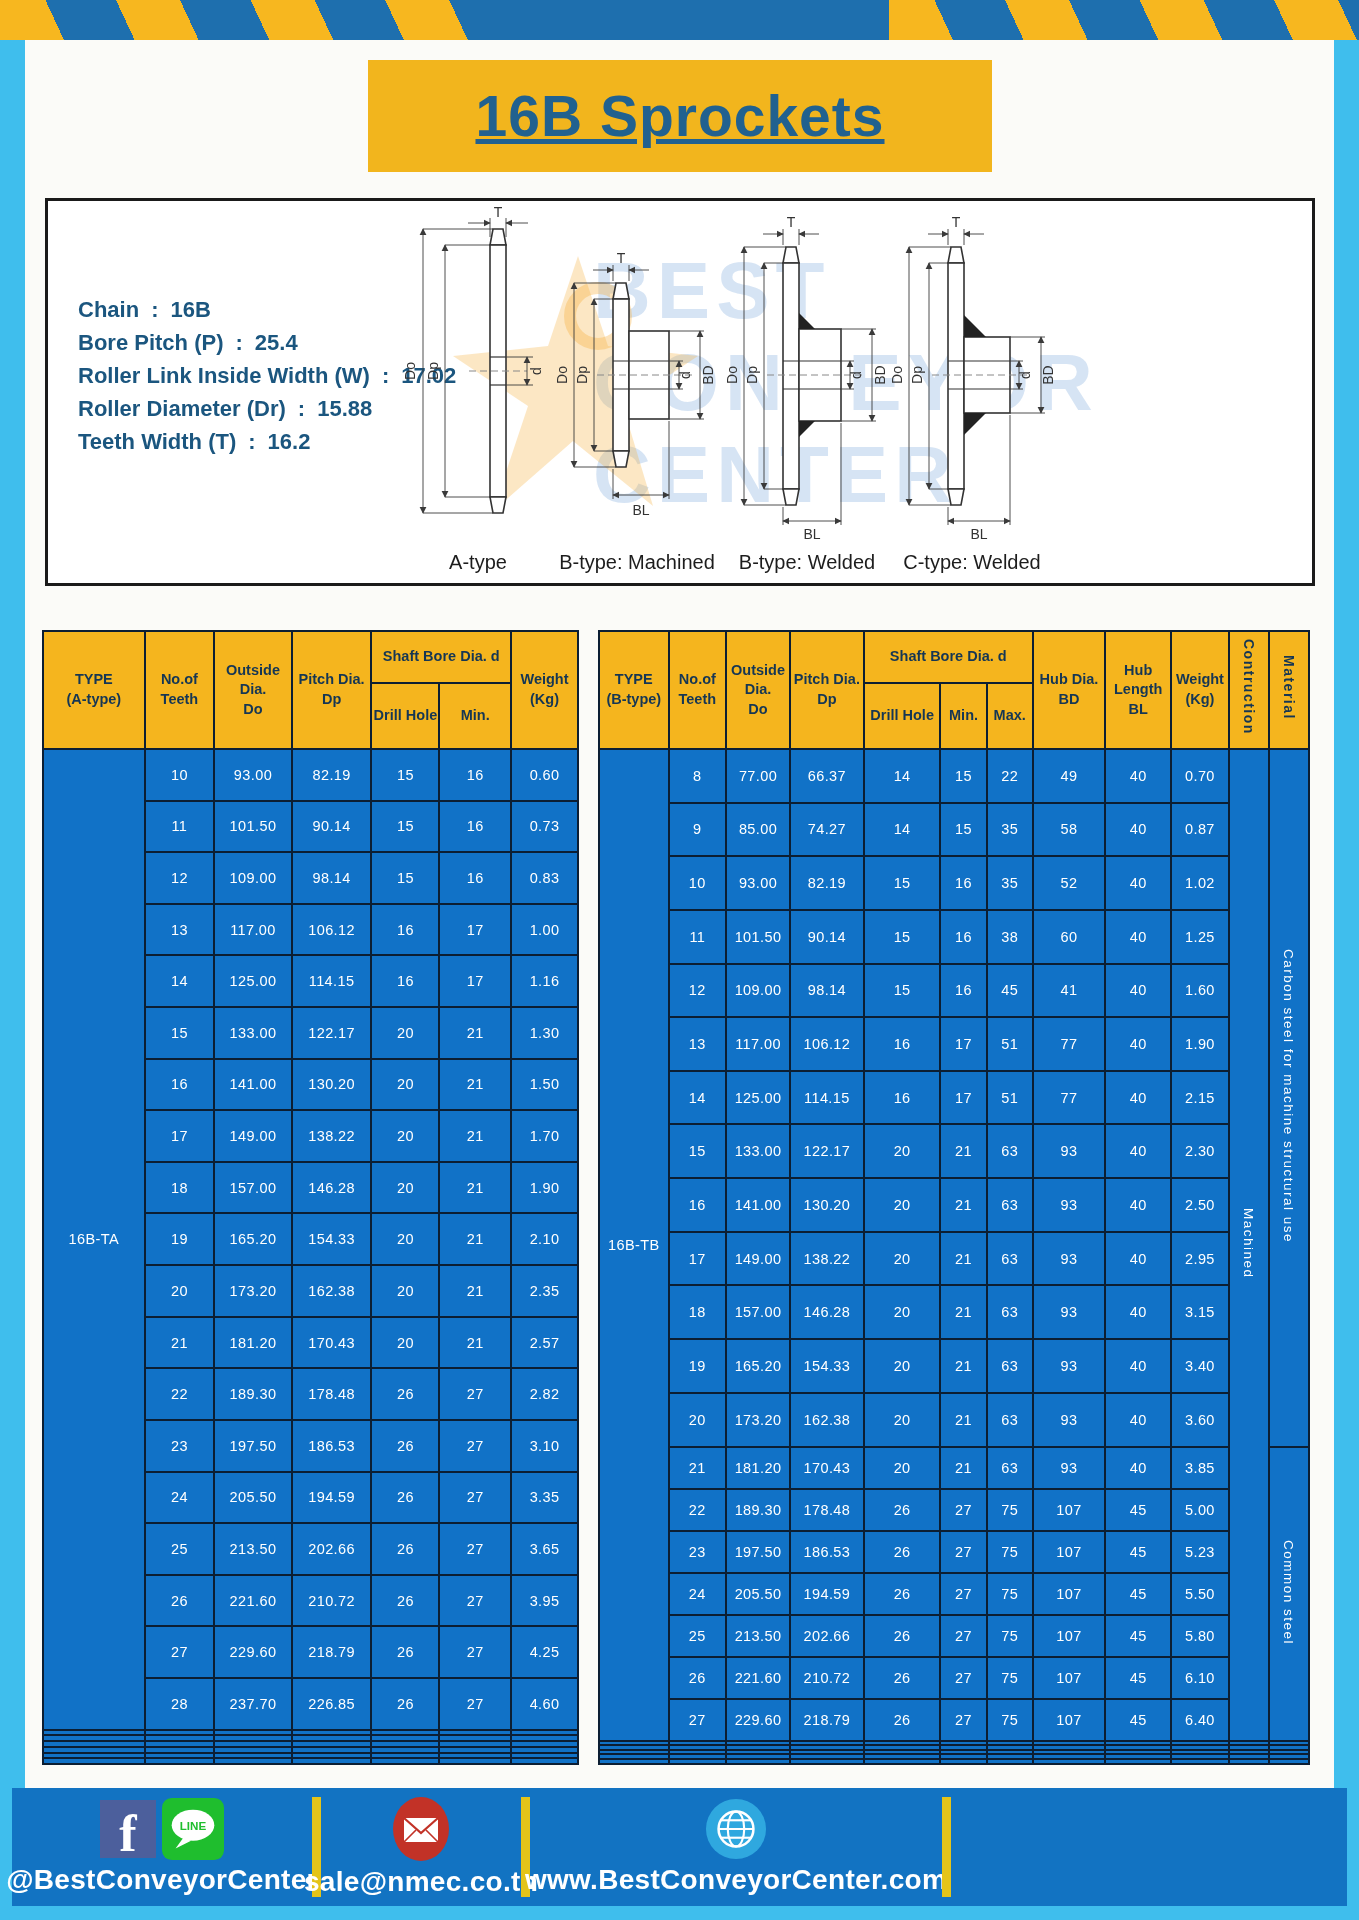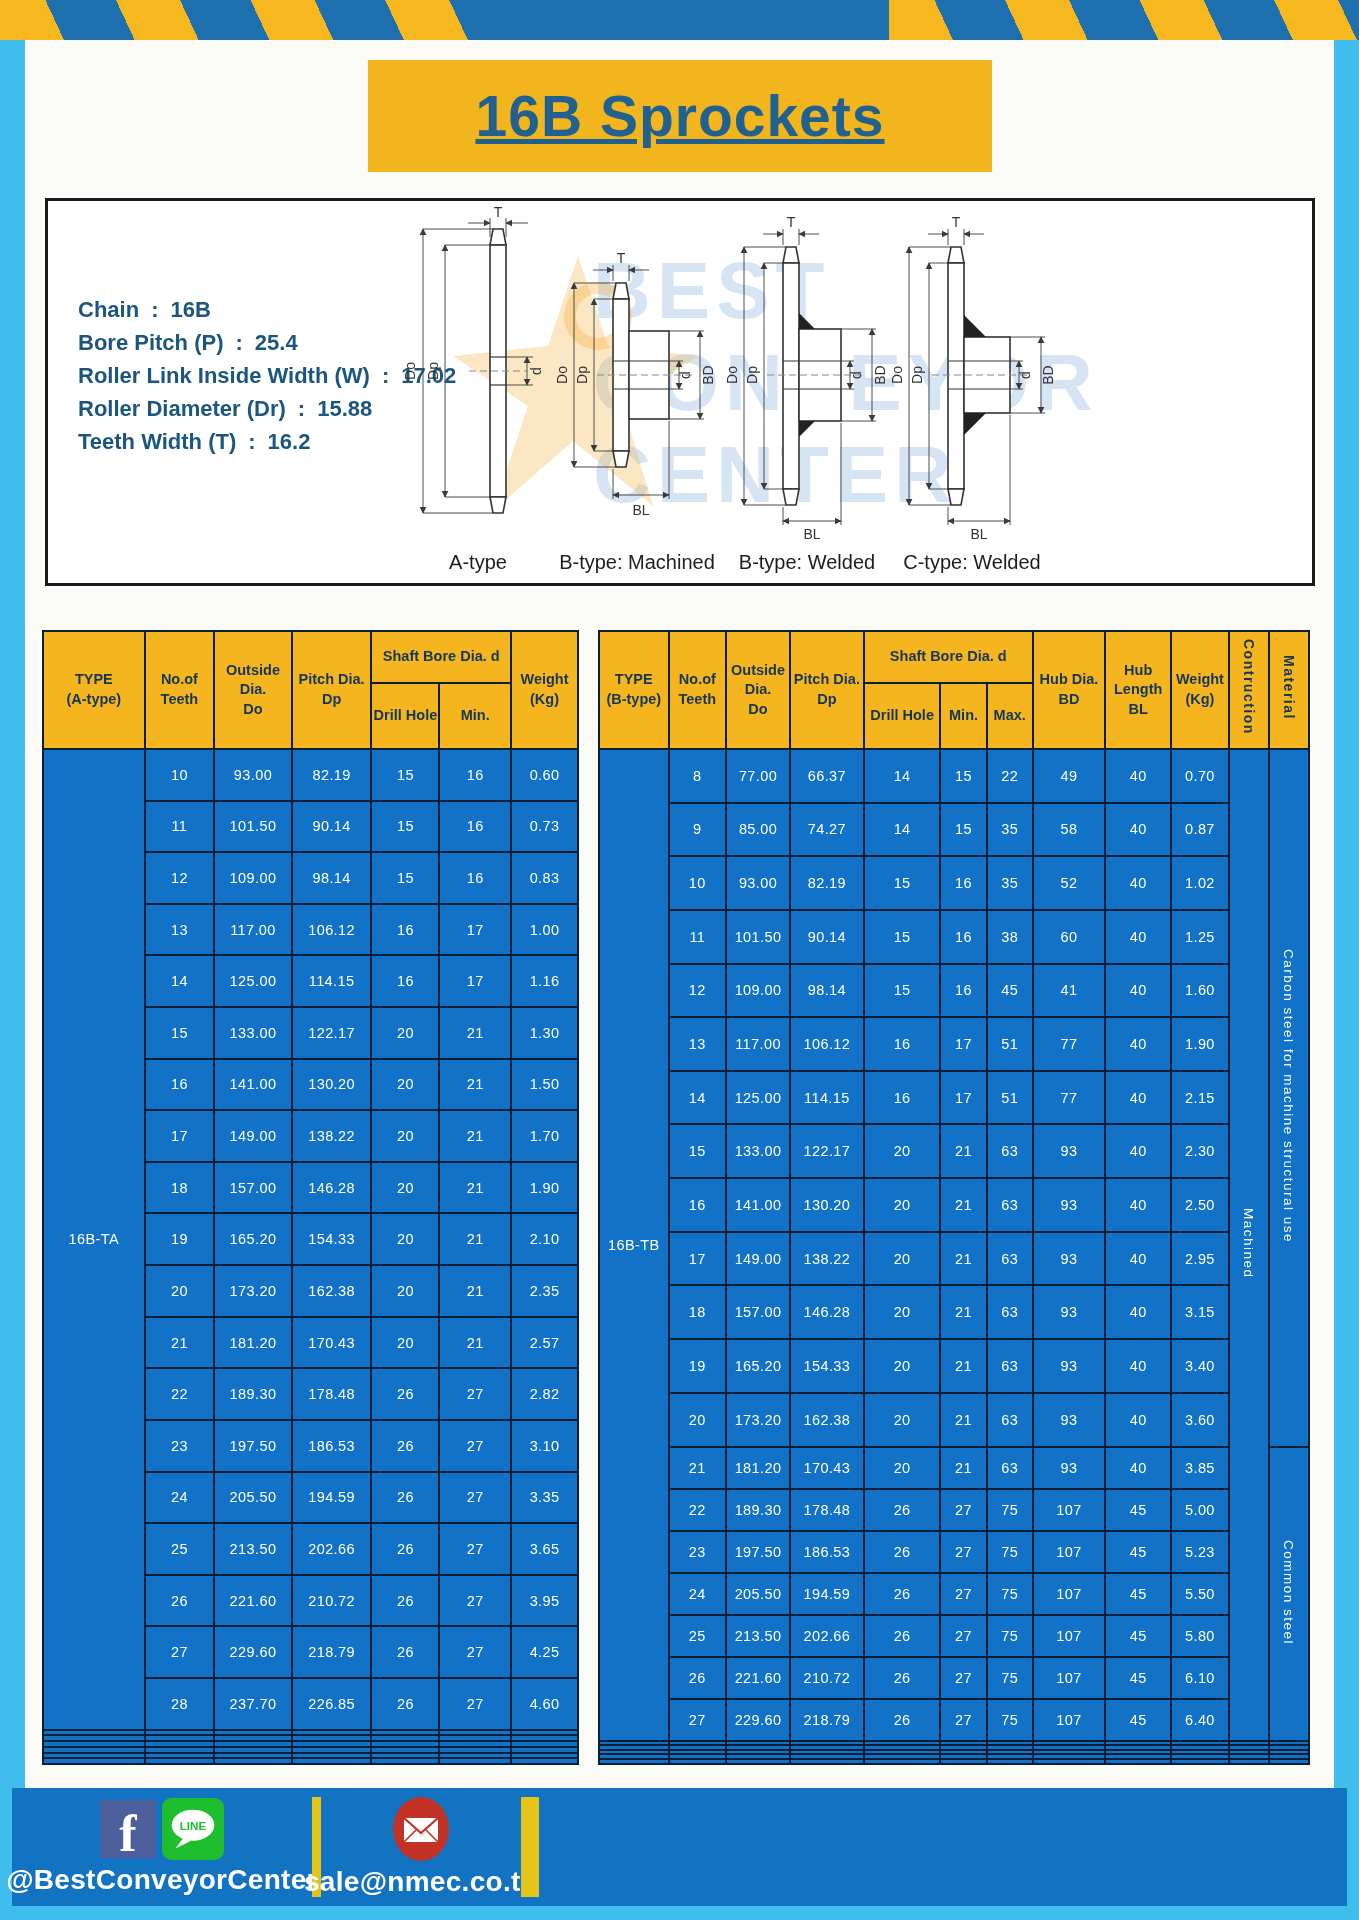--- a/index.html
+++ b/index.html
@@ -901,16 +901,27 @@
       <ellipse cx="29" cy="33" rx="28" ry="32" fill="#C23227"></ellipse>
       <rect x="12" y="22" width="34" height="24" rx="2" fill="#fff"></rect>
       <path d="M12 22 L29 37 L46 22" fill="none" stroke="#C23227" stroke-width="2.2"></path>
       <path d="M12 46 L24 34 M46 46 L34 34" stroke="#C23227" stroke-width="1.6"></path>
     </svg>
     <div class="ftext">sale@nmec.co.th</div>
   </div>
 
   <div class="fdiv"></div>
 
+  <div class="fsec fsec3">
+    <svg width="62" height="62" viewBox="0 0 64 64">
+      <circle cx="32" cy="32" r="31" fill="#2FA8DF"></circle>
+      <circle cx="32" cy="32" r="18" fill="none" stroke="#fff" stroke-width="2.6"></circle>
+      <ellipse cx="32" cy="32" rx="8.5" ry="18" fill="none" stroke="#fff" stroke-width="2.2"></ellipse>
+      <line x1="14" y1="32" x2="50" y2="32" stroke="#fff" stroke-width="2.2"></line>
+      <line x1="17" y1="23" x2="47" y2="23" stroke="#fff" stroke-width="2.2"></line>
+      <line x1="17" y1="41" x2="47" y2="41" stroke="#fff" stroke-width="2.2"></line>
+    </svg>
+    <div class="ftext">www.BestConveyorCenter.com</div>
+  </div>
 
   <div class="fdiv"></div>
 
 </div>
 
 </body></html>

